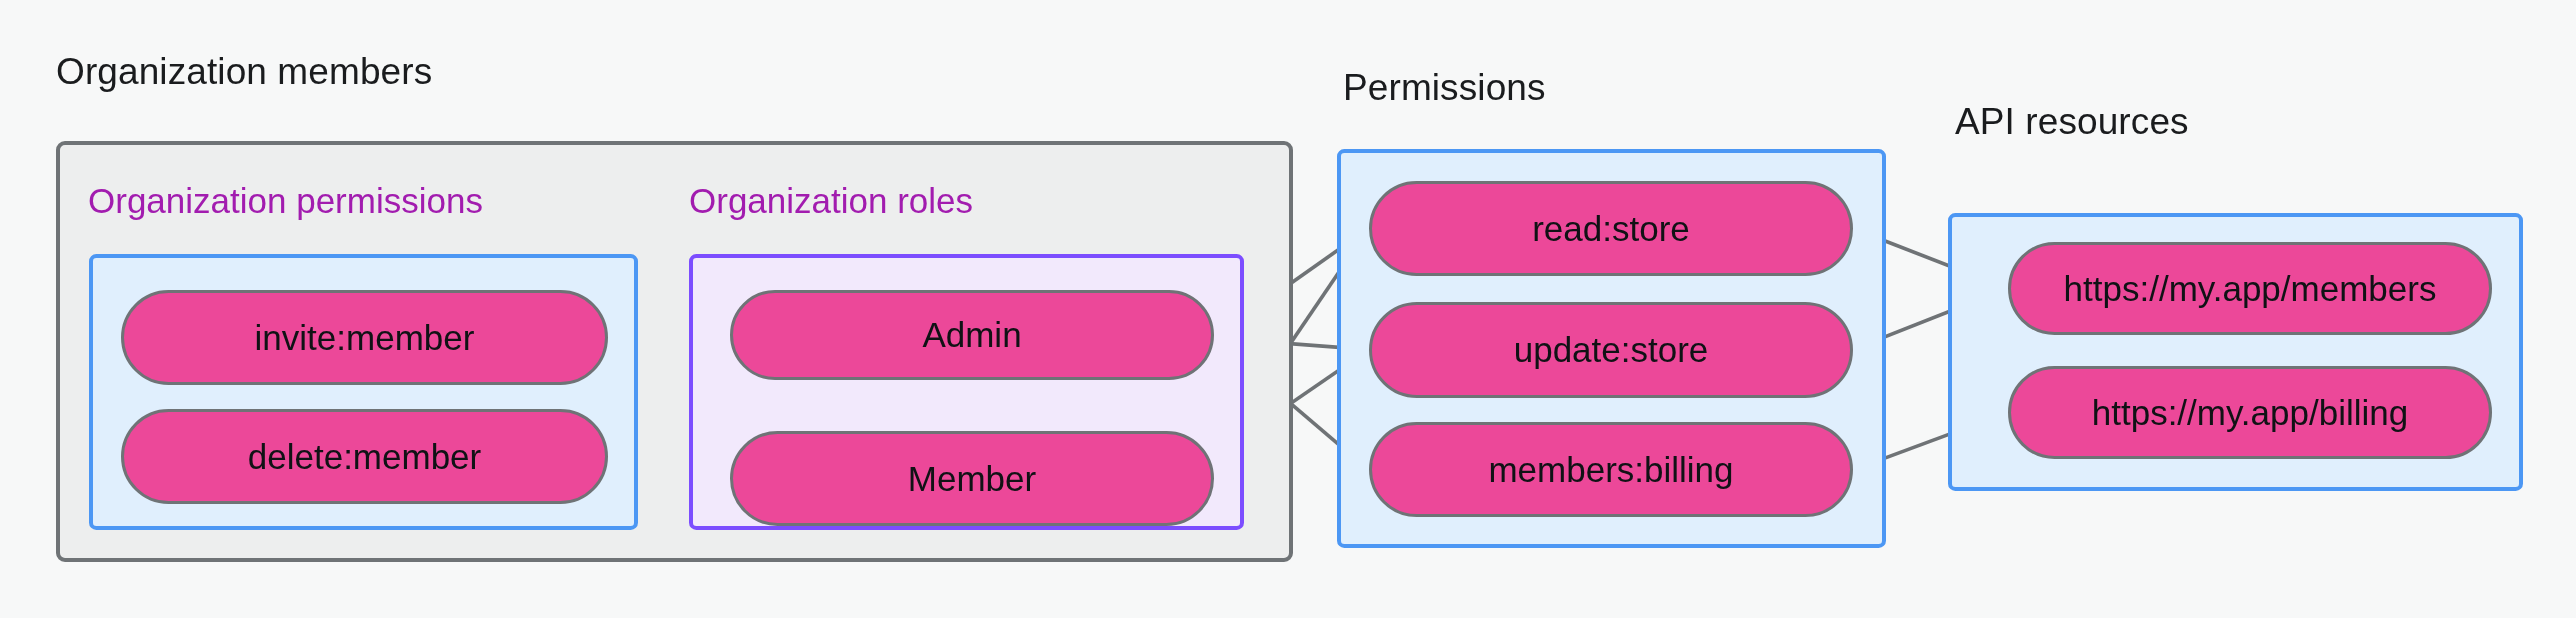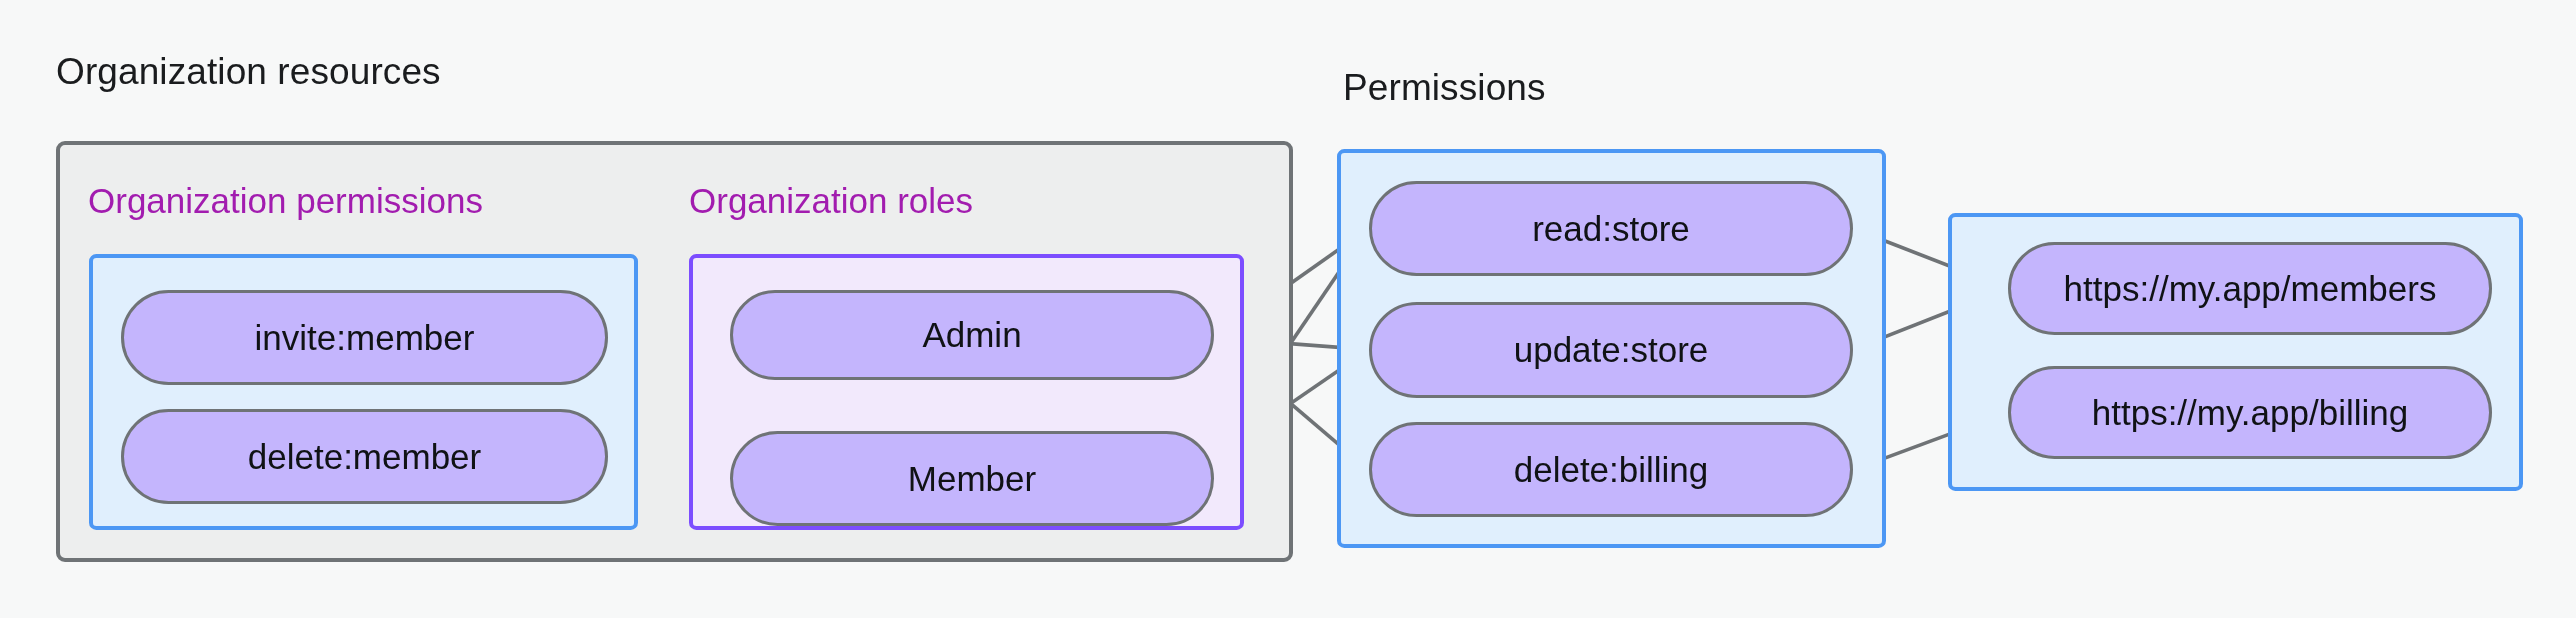--- a/index.html
+++ b/index.html
@@ -54,21 +54,21 @@
   }
   .box-purple {
     background: #F2E9FC;
     border: 4.6px solid #7C4DFF;
     border-radius: 7.3px;
   }
   
   .pill {
     position: absolute;
     box-sizing: border-box;
-    background: #c4b5fd;
+    background: #ec4899;
     border: 3.7px solid #6F7376;
     border-radius: 912px;
     display: flex;
     align-items: center;
     justify-content: center;
     color: #101215;
     font-size: 35px;
     white-space: nowrap;
   }
   
@@ -106,21 +106,21 @@
 
     <circle cx="667" cy="370" r="12"></circle>
     <circle cx="667" cy="500" r="12"></circle>
     <circle cx="1500" cy="250" r="12"></circle>
     <circle cx="1500" cy="383" r="12"></circle>
     <circle cx="1500" cy="515" r="12"></circle>
     <circle cx="2200" cy="316" r="12"></circle>
     <circle cx="2200" cy="452" r="12"></circle>
   </svg>
 
-  <div class="group-label" style="left:56px; top:53px;">Organization resources</div>
+  <div class="group-label" style="left:56px; top:53px;">Organization members</div>
 
   <div class="box box-outer-gray" style="left:56px; top:141px; width:1237px; height:421px;"></div>
 
   <div class="sub-label" style="left:88px; top:183px;">Organization permissions</div>
 
   <div class="box box-blue" style="left:89px; top:254px; width:549px; height:276px;"></div>
 
   <div class="pill" style="left:121px; top:290px; width:487px; height:95px;">invite:member</div>
 
   <div class="pill" style="left:121px; top:409px; width:487px; height:95px;">delete:member</div>
@@ -134,22 +134,23 @@
   <div class="pill" style="left:730px; top:431px; width:484px; height:95px;">Member</div>
 
   <div class="group-label" style="left:1343px; top:69px;">Permissions</div>
 
   <div class="box box-blue" style="left:1337px; top:149px; width:549px; height:399px;"></div>
 
   <div class="pill" style="left:1369px; top:181px; width:484px; height:95px;">read:store</div>
 
   <div class="pill" style="left:1369px; top:302px; width:484px; height:96px;">update:store</div>
 
-  <div class="pill" style="left:1369px; top:422px; width:484px; height:95px;">delete:billing</div>
+  <div class="pill" style="left:1369px; top:422px; width:484px; height:95px;">members:billing</div>
 
+  <div class="group-label" style="left:1955px; top:103px;">API resources</div>
 
   <div class="box box-blue" style="left:1948px; top:213px; width:575px; height:278px;"></div>
 
   <div class="pill" style="left:2008px; top:242px; width:484px; height:93px;">https://my.app/members</div>
 
   <div class="pill" style="left:2008px; top:366px; width:484px; height:93px;">https://my.app/billing</div>
 
 </div>
 
 

